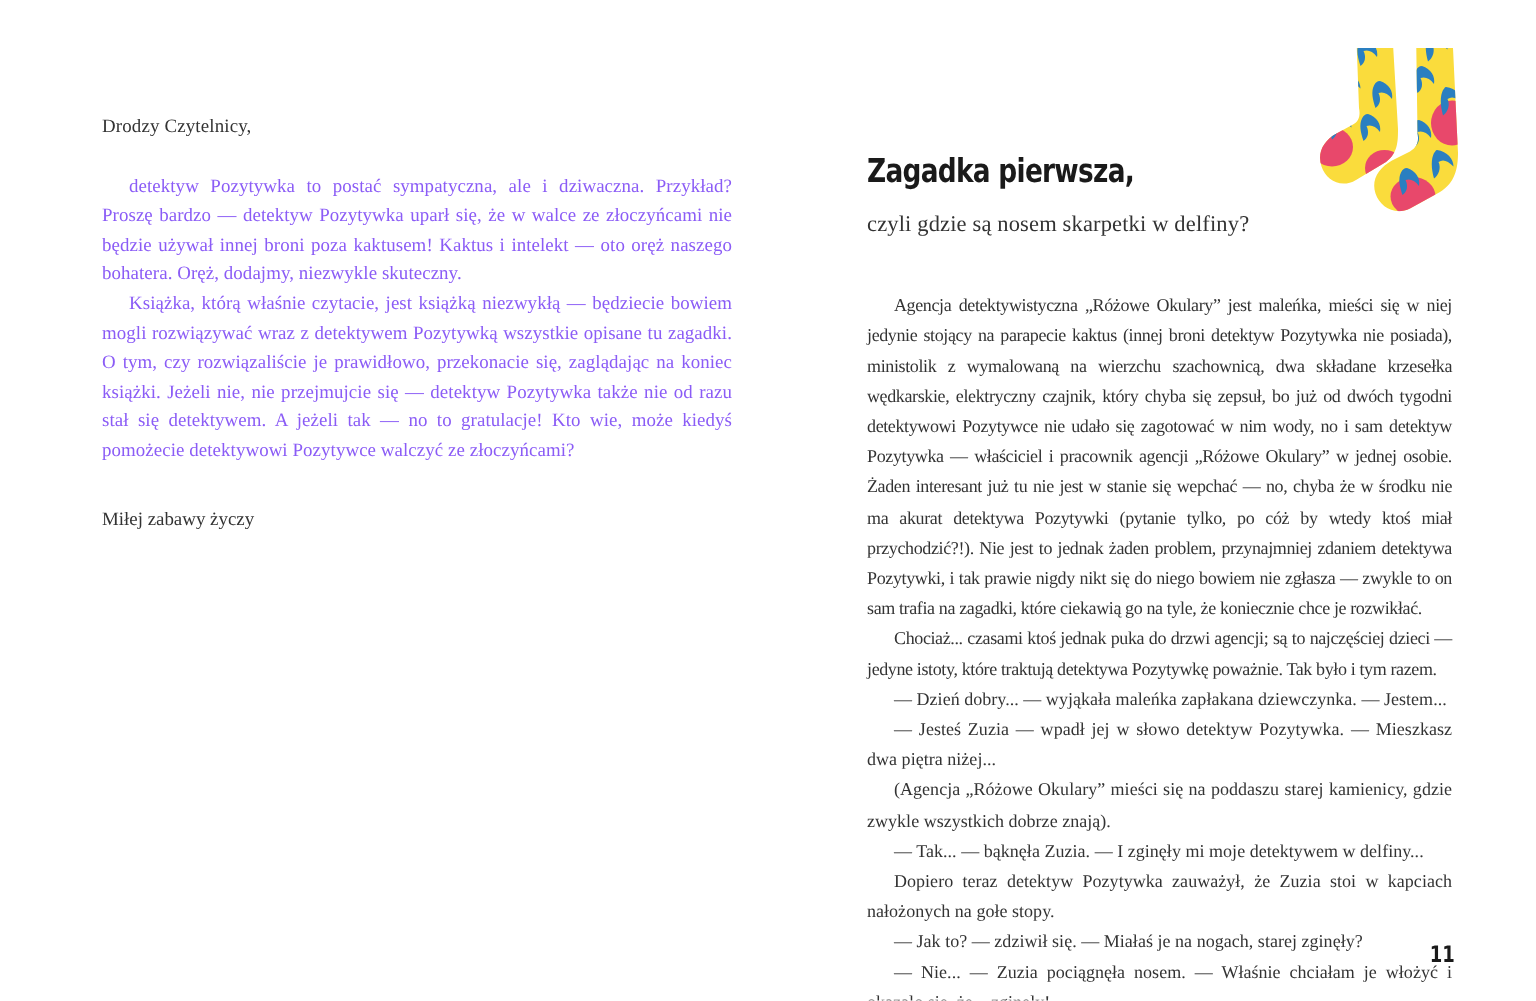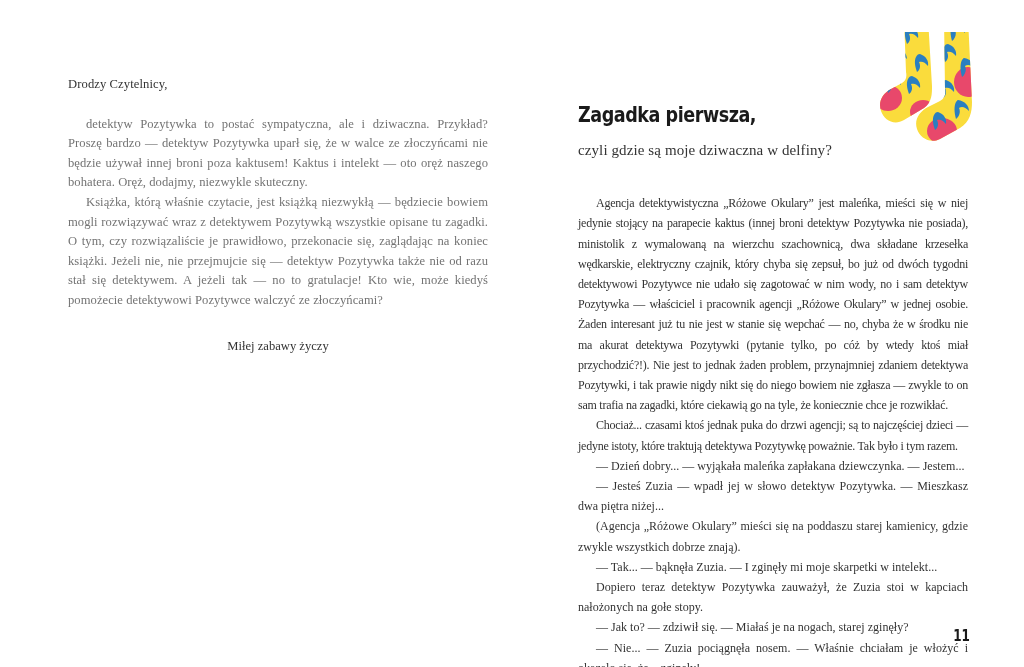--- a/index.html
+++ b/index.html
@@ -37,27 +37,27 @@
     color: #333333;
     letter-spacing: 0.1px;
     margin-bottom: 24px;
   }
   .col-left p {
     margin: 0;
     font-size: 12.6px;
     line-height: 19.6px;
     text-align: justify;
     text-justify: inter-word;
-    color: #737373;
+    color: #8b5cf6;
     letter-spacing: 0.05px;
     text-indent: 18px;
   }
   .signature {
     margin-top: 26px;
-    text-align: center;
+    text-align: left;
     font-size: 12.6px;
     line-height: 19.6px;
     color: #333333;
   }
   .signature div { white-space: pre; }
 
   
   .col-right {
     position: absolute;
     left: 578px;
@@ -130,29 +130,29 @@
     <div class="salutation">Drodzy Czytelnicy,</div>
     <p>detektyw Pozytywka to postać sympatyczna, ale i dziwaczna. Przykład? Proszę bardzo — detektyw Pozytywka uparł się, że w walce ze złoczyńcami nie będzie używał innej broni poza kaktusem! Kaktus i intelekt — oto oręż naszego bohatera. Oręż, dodajmy, niezwykle skuteczny.</p>
     <p>Książka, którą właśnie czytacie, jest książką niezwykłą — będziecie bowiem mogli rozwiązywać wraz z detektywem Pozytywką wszystkie opisane tu zagadki. O tym, czy rozwiązaliście je prawidłowo, przekonacie się, zaglądając na koniec książki. Jeżeli nie, nie przejmujcie się — detektyw Pozytywka także nie od razu stał się detektywem. A jeżeli tak — no to gratulacje! Kto wie, może kiedyś pomożecie detektywowi Pozytywce walczyć ze złoczyńcami?</p>
     <div class="signature">
       <div>Miłej zabawy życzy</div>
     </div>
   </div>
 
   <div class="col-right">
     <h1 class="chapter-title">Zagadka pierwsza,</h1>
-    <div class="chapter-subtitle">czyli gdzie są moje dziwaczna w delfiny?</div>
+    <div class="chapter-subtitle">czyli gdzie są nosem skarpetki w delfiny?</div>
 
     <div class="body-block">
       <p class="tight">Agencja detektywistyczna „Różowe Okulary” jest maleńka, mieści się w niej jedynie stojący na parapecie kaktus (innej broni detektyw Pozytywka nie posiada), ministolik z wymalowaną na wierzchu szachownicą, dwa składane krzesełka wędkarskie, elektryczny czajnik, który chyba się zepsuł, bo już od dwóch tygodni detektywowi Pozytywce nie udało się zagotować w nim wody, no i sam detektyw Pozytywka — właściciel i pracownik agencji „Różowe Okulary” w jednej osobie. Żaden interesant już tu nie jest w stanie się wepchać — no, chyba że w środku nie ma akurat detektywa Pozytywki (pytanie tylko, po cóż by wtedy ktoś miał przychodzić?!). Nie jest to jednak żaden problem, przynajmniej zdaniem detektywa Pozytywki, i tak prawie nigdy nikt się do niego bowiem nie zgłasza — zwykle to on sam trafia na zagadki, które ciekawią go na tyle, że koniecznie chce je rozwikłać.</p>
       <p class="tight">Chociaż... czasami ktoś jednak puka do drzwi agencji; są to najczęściej dzieci — jedyne istoty, które traktują detektywa Pozytywkę poważnie. Tak było i tym razem.</p>
       <p>— Dzień dobry... — wyjąkała maleńka zapłakana dziewczynka. — Jestem...</p>
       <p>— Jesteś Zuzia — wpadł jej w słowo detektyw Pozytywka. — Mieszkasz dwa piętra niżej...</p>
       <p>(Agencja „Różowe Okulary” mieści się na poddaszu starej kamienicy, gdzie zwykle wszystkich dobrze znają).</p>
-      <p>— Tak... — bąknęła Zuzia. — I zginęły mi moje skarpetki w intelekt...</p>
+      <p>— Tak... — bąknęła Zuzia. — I zginęły mi moje detektywem w delfiny...</p>
       <p>Dopiero teraz detektyw Pozytywka zauważył, że Zuzia stoi w kapciach nałożonych na gołe stopy.</p>
       <p>— Jak to? — zdziwił się. — Miałaś je na nogach, starej zginęły?</p>
       <p>— Nie... — Zuzia pociągnęła nosem. — Właśnie chciałam je włożyć i okazało się, że... zginęły!</p>
 
     </div>
   </div>
 
   <div class="illustration">
     <svg viewBox="0 0 120 112" width="120" height="112">
       <defs>

